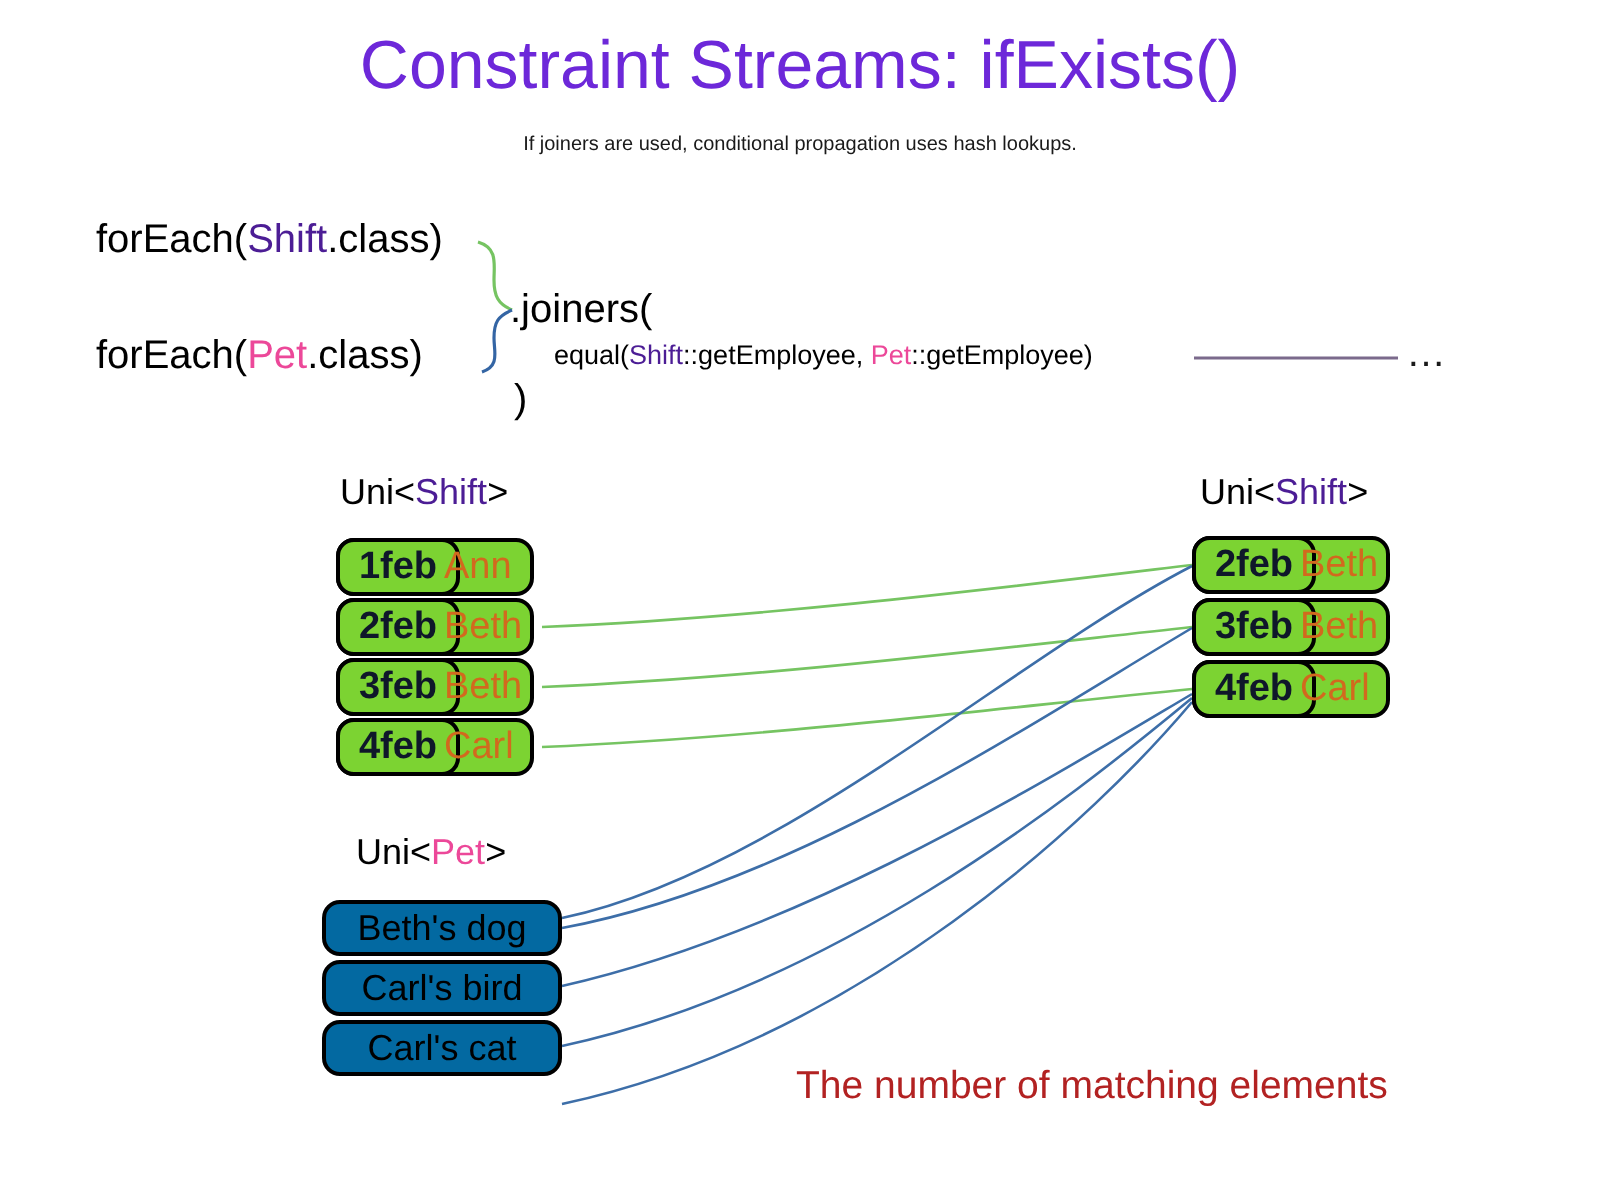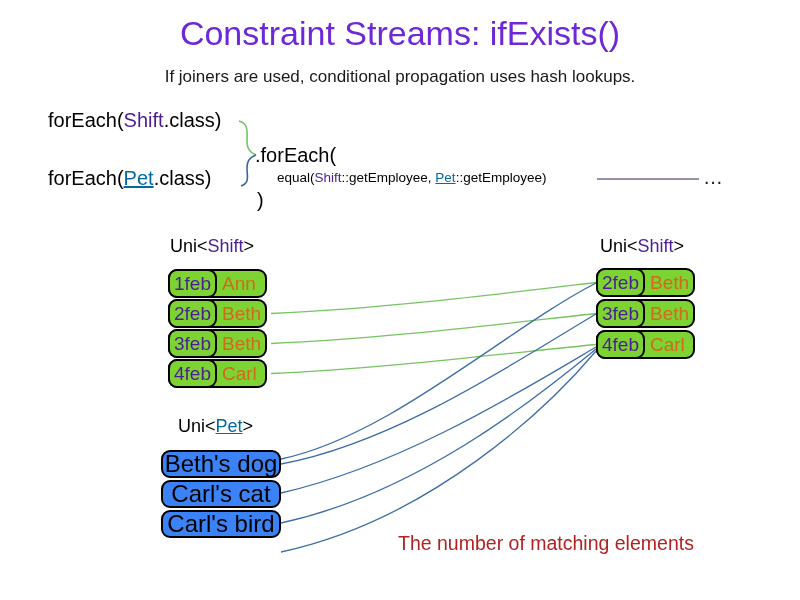--- a/index.html
+++ b/index.html
@@ -2,41 +2,41 @@
 <html><head>
 <meta charset="utf-8">
 <style>
   html,body{margin:0;padding:0;background:#fff;}
   .slide{position:relative;width:800px;height:600px;background:#ffffff;overflow:hidden;
          font-family:"Liberation Sans",sans-serif;color:#000;}
   .abs{position:absolute;}
   .overlay{position:absolute;left:0;top:0;width:800px;height:600px;pointer-events:none;}
 
   .title{left:0;top:14px;width:800px;text-align:center;font-size:34px;color:#6d28d9;}
-  .subtitle{left:0;top:67px;width:800px;text-align:center;font-size:17px;color:#1a1a1a;}
+  .subtitle{left:0;top:67px;width:800px;text-align:center;font-size:10px;color:#1a1a1a;}
 
   .code{font-size:20px;white-space:pre;}
   .code-sm{font-size:13.5px;white-space:pre;text-align:right;}
   .green{color:#4c1d95;}
-  .blue{color:#0369a1;text-decoration:underline;}
+  .blue{color:#ec4899;}
 
   .uni-label{font-size:18px;white-space:pre;text-align:right;}
 
   .shift-table .srow{position:relative;width:99px;height:29px;margin-bottom:1px;
     background:#7cd332;border:2px solid #000;border-radius:9px;box-sizing:border-box;}
   .right-table .srow{margin-bottom:2px;}
-  .srow .date{position:absolute;left:-2px;top:-2px;width:49px;height:29px;
+  .srow .date{position:absolute;left:-2px;top:-2px;width:62px;height:29px;
     background:#7cd332;border:2px solid #000;border-radius:9px;box-sizing:border-box;
-    display:flex;align-items:center;justify-content:center;font-size:19px;color:#4c1d95;}
+    display:flex;align-items:center;justify-content:center;font-size:19px;color:#0f172a;font-weight:bold;}
   .srow .sname{position:absolute;left:52px;top:0;height:25px;display:flex;align-items:center;
     font-size:19px;color:#d2691e;}
 
-  .pet-table .prow{width:120px;height:28px;margin-bottom:2px;background:#3b82f6;
+  .pet-table .prow{width:120px;height:28px;margin-bottom:2px;background:#0369a1;
     border:2px solid #000;border-radius:9px;box-sizing:border-box;
-    display:flex;align-items:center;justify-content:center;font-size:24px;color:#000;}
+    display:flex;align-items:center;justify-content:center;font-size:18px;color:#000;}
 
   .note{font-size:19.5px;line-height:23px;color:#b22222;white-space:pre;}
   .ellipsis{font-size:20px;color:#1a1a1a;}
 </style>
 </head>
 <body>
 
 <div class="slide">
 
   <svg class="overlay" viewBox="0 0 800 600">
@@ -55,21 +55,21 @@
     <path d="M281,493 C400,466 520,392 596,347" fill="none" stroke-width="1.3" stroke="#3d6ea8"></path>
     <path d="M281,523 C415,494 532,402 596,349" fill="none" stroke-width="1.3" stroke="#3d6ea8"></path>
     <path d="M281,552 C430,520 548,408 596,351" fill="none" stroke-width="1.3" stroke="#3d6ea8"></path>
   </svg>
 
   <div class="abs title">Constraint Streams: ifExists()</div>
   <div class="abs subtitle">If joiners are used, conditional propagation uses hash lookups.</div>
 
   <div class="abs code" style="left:48px;top:109px"><span>forEach(</span><span class="green">Shift</span><span>.class)</span></div>
 
-  <div class="abs code" style="left:255px;top:144px">.forEach(</div>
+  <div class="abs code" style="left:255px;top:144px">.joiners(</div>
 
   <div class="abs code" style="left:48px;top:167px"><span>forEach(</span><span class="blue">Pet</span><span>.class)</span></div>
 
   <div class="abs code-sm" style="left:277px;top:170px"><span>equal(</span><span class="green">Shift</span><span>::getEmployee, </span><span class="blue">Pet</span><span>::getEmployee)</span></div>
 
   <div class="abs code" style="left:257px;top:189px">)</div>
 
   <div class="abs ellipsis" style="left:703px;top:166px">…</div>
 
   <div class="abs uni-label" style="left:170px;top:236px"><span>Uni&lt;</span><span class="green">Shift</span><span>&gt;</span></div>
@@ -107,22 +107,22 @@
     <div class="srow">
         <span class="date">4feb</span>
         <span class="sname">Carl</span>
       </div>
   </div>
 
   <div class="abs uni-label" style="left:178px;top:416px"><span>Uni&lt;</span><span class="blue">Pet</span><span>&gt;</span></div>
 
   <div class="abs pet-table" style="left:161px;top:450px">
     <div class="prow">Beth's dog</div>
+    <div class="prow">Carl's bird</div>
     <div class="prow">Carl's cat</div>
-    <div class="prow">Carl's bird</div>
   </div>
 
   <div class="abs note" style="left:398px;top:486px">
     <div>The number of matching elements</div>
     
   </div>
 
 </div>
 
 </body></html>

